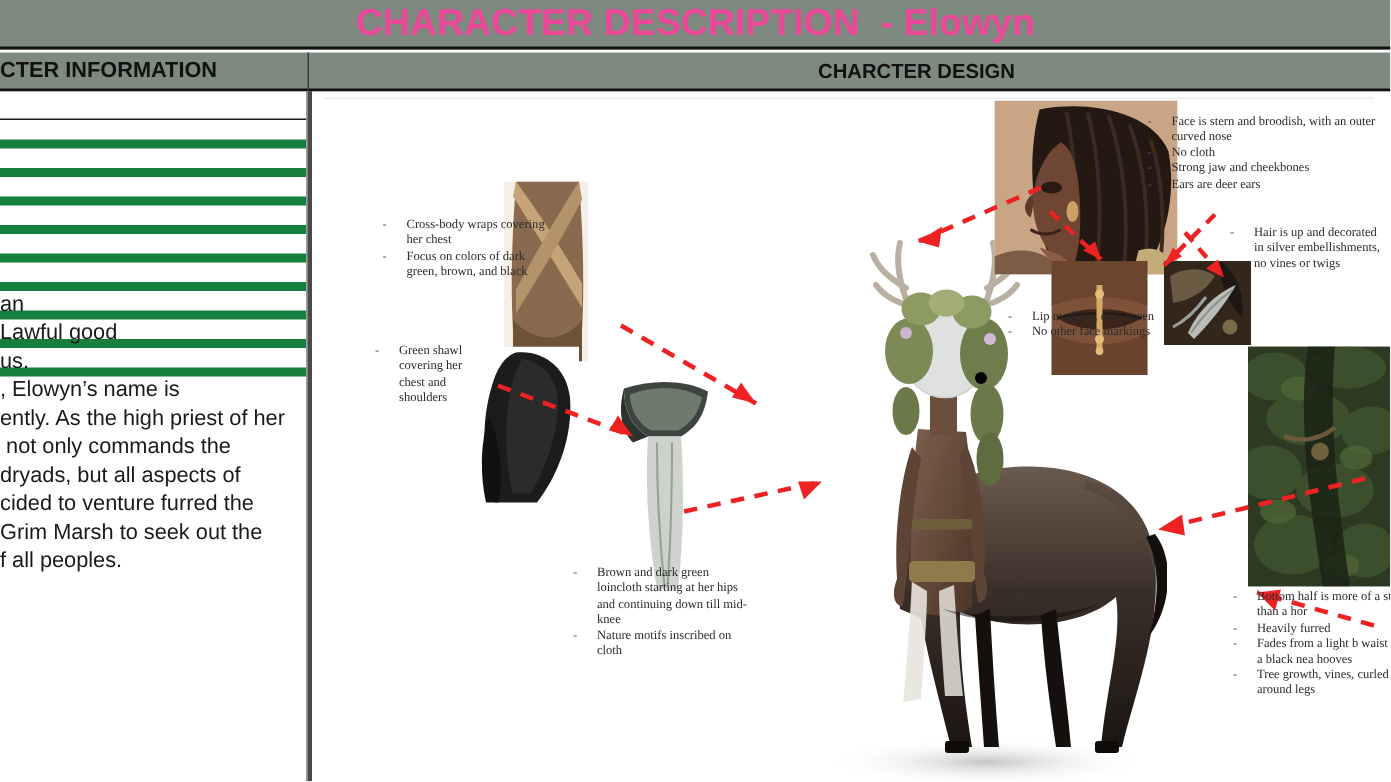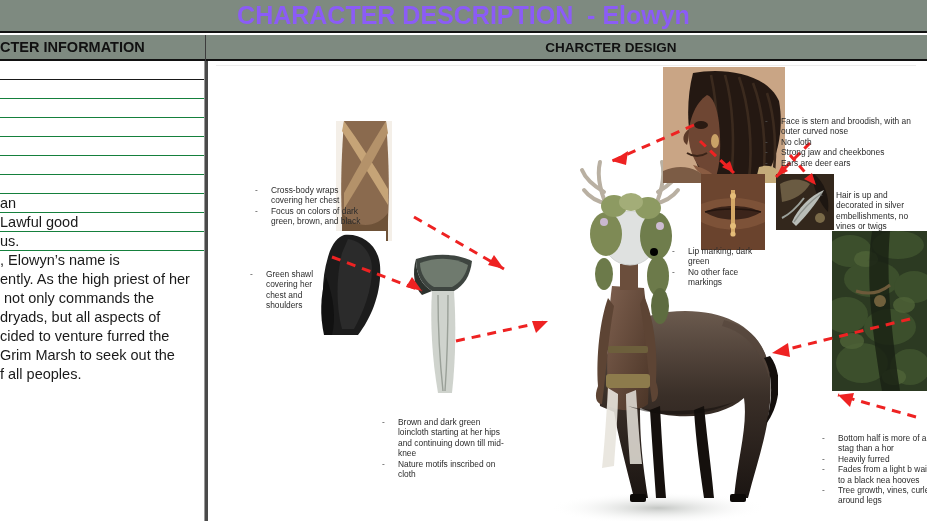--- a/index.html
+++ b/index.html
@@ -33,21 +33,21 @@
     box-sizing: border-box;
   }
   .title-text {
     position: absolute;
     left: 0; top: 1px;
     width: 927px;
     text-align: center;
     font-weight: bold;
     font-size: 25px;
     letter-spacing: 0px;
-    color: #8b5cf6;
+    color: #ec4899;
     white-space: pre;
     font-family: "Liberation Sans", sans-serif;
   }
 
   
   .header-band {
     position: absolute;
     left: 0; top: 35px;
     width: 927px; height: 26px;
     background: #7e8a80;
@@ -94,21 +94,21 @@
     overflow: hidden;
   }
   .left-rows {
     position: absolute;
     left: 0; top: 0;
     width: 205px;
   }
   .lrow {
     position: relative;
     box-sizing: border-box;
-    border-bottom: 1px solid #15803d;
+    border-bottom: 6px solid #15803d;
     height: 19px;
     line-height: 18px;
     font-size: 14.5px;
     color: #1a1a1a;
     white-space: pre;
     padding-left: 0px;
     overflow: visible;
   }
   .lrow.thick { border-bottom: 1.5px solid #1a1a1a; }
   .lrow.noline { border-bottom: none; }
@@ -139,22 +139,21 @@
     width: 700px; height: 1px;
     background: #ececec;
   }
 
   
   .ann {
     position: absolute;
     font-size: 8.4px;
     line-height: 10.4px;
     color: #2b2b2b;
-    font-family: Liberation Sans, sans-serif;
-    margin-top: 40px;
+    font-family: Liberation Serif, serif;
   }
   .ann ul {
     margin: 0; padding: 0; list-style: none;
   }
   .ann li {
     position: relative;
     padding-left: 18px;
     margin-bottom: 0px;
   }
   .ann li::before {

